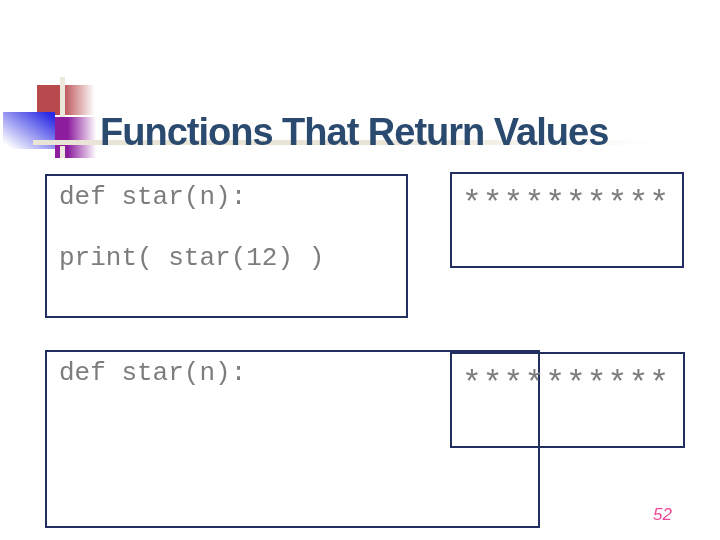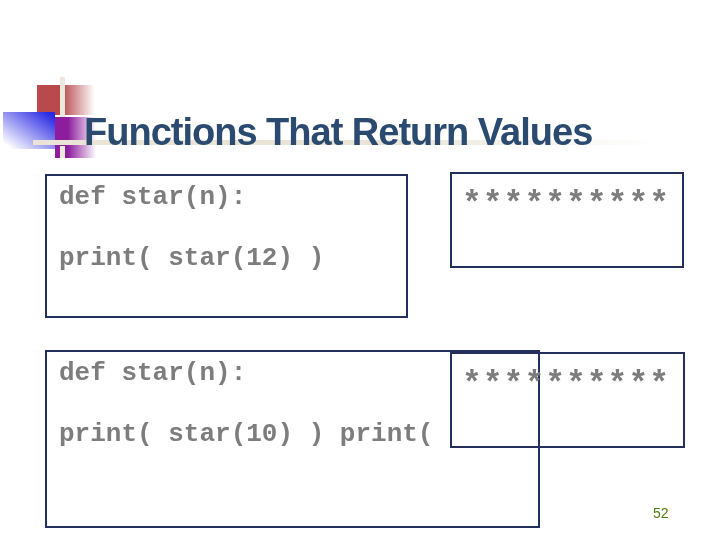--- a/index.html
+++ b/index.html
@@ -30,47 +30,47 @@
     left:60px; top:146px; width:5px; height:12px;
     background:#ece8db;
   }
   .deco-hline {
     left:33px; top:140px; width:625px; height:5px;
     background:linear-gradient(to right, #e9e4d5 0%, #e9e4d5 55%, rgba(233,228,213,0) 100%);
   }
 
   
   .title {
-    position:absolute; left:84px; top:86px;
+    position:absolute; left:100px; top:86px;
     font-size:38px; font-weight:bold; letter-spacing:-1px;
     color:#2a4a70; white-space:nowrap;
   }
 
   
   .box {
     position:absolute; border:2px solid #23305f; background:transparent;
     box-sizing:border-box;
     font-family:"Liberation Mono", "DejaVu Sans Mono", monospace;
     color:#7d7d7d;
   }
   .code-box { font-size:26px; line-height:35px; padding:4px 0 0 12px; }
   .out-box  { font-size:33px; line-height:42px; padding:6px 0 0 10px; }
 
   .code-box-1 { left:45px;  top:174px; width:363px; height:144px; }
   .out-box-1  { left:450px; top:172px; width:234px; height:96px;  }
   .code-box-2 { left:45px;  top:350px; width:495px; height:178px; }
   .out-box-2  { left:450px; top:352px; width:235px; height:96px;  }
 
-  .line { white-space:pre; min-height:1em;font-weight:bold; }
+  .line { white-space:pre; min-height:1em; }
   .stars { position:relative; top:4px; letter-spacing:1px; }
 
   
   .page-number {
     position:absolute; left:653px; top:505px;
-    font-size:14px; color:#4d7c0f;
+    font-size:17px; color:#ec4899;font-style:italic;
   }
 </style>
 </head>
 <body>
 
 <div>
 
   <div>
     <div class="deco deco-red"></div>
     <div class="deco deco-vline"></div>
@@ -88,21 +88,20 @@
     <div class="line">print( star(12) )</div>
   </div>
 
   <div class="box out-box out-box-1">
     <div class="line stars">**********</div>
   </div>
 
   <div class="box code-box code-box-2">
     <div class="line">def star(n):</div>
     <div class="line"></div>
-    <div class="line">print( star(10) ) print(</div>
   </div>
 
   <div class="box out-box out-box-2">
     <div class="line stars">**********</div>
   </div>
 
   <div class="page-number">52</div>
 
 </div>
 

